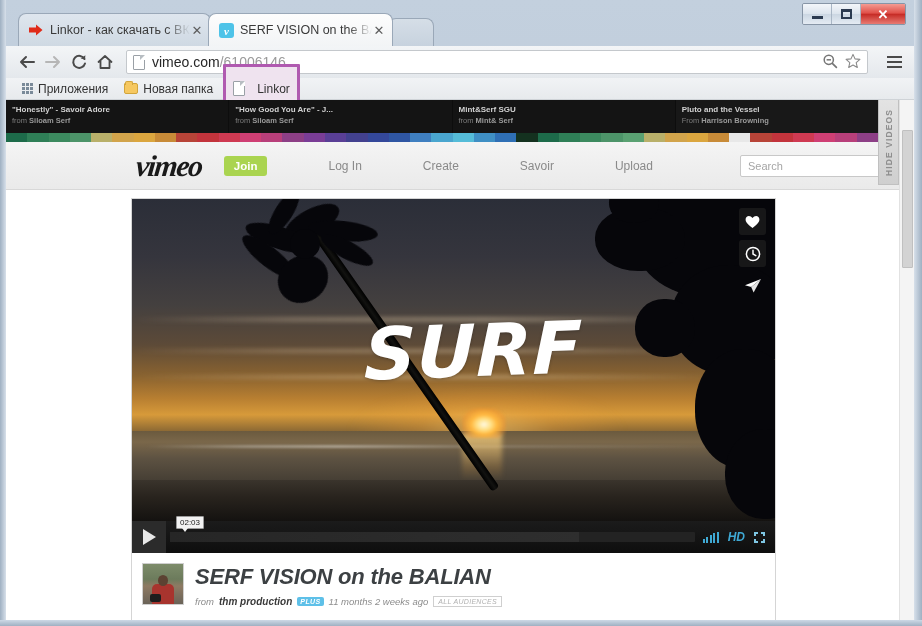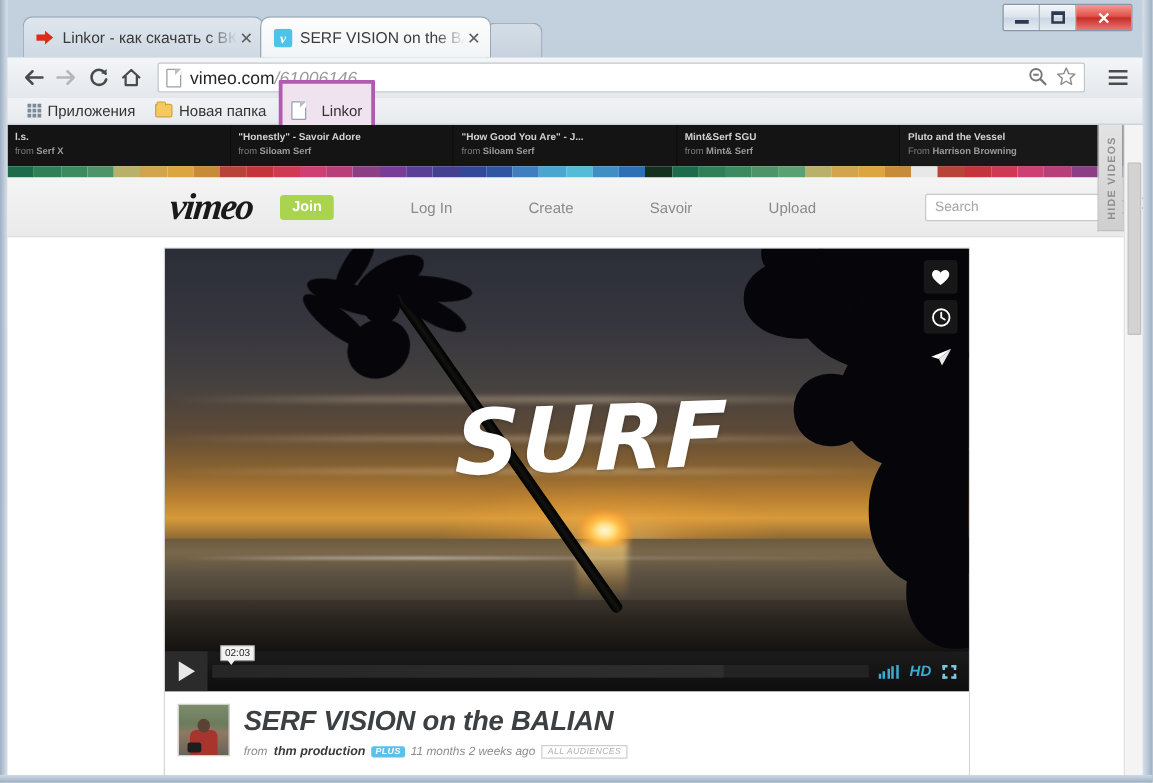--- a/index.html
+++ b/index.html
@@ -94,21 +94,21 @@
     flex:1 1 auto; height:24px; margin:0 8px;
     background:#fff; border:1px solid #c4c8cc; border-radius:2px;
     display:flex; align-items:center; padding:0 6px;
     font-size:14px; color:#9a9a9a;
   }
   .page-icon { width:12px; height:15px; background:#fff; border:1px solid #9aa0a6;
     border-radius:1px; margin-right:7px; position:relative; flex:0 0 12px;}
   .page-icon:after{ content:""; position:absolute; right:-1px; top:-1px;
     border-width:0 0 5px 5px; border-style:solid; border-color:transparent transparent #fff #b7bdc2;}
   #url-host { color:#262626; }
-  #url-path { color:#9a9a9a;font-style:italic; }
+  #url-path { color:#9a9a9a; }
   .omni-right { margin-left:auto; display:flex; align-items:center; gap:7px; padding-left:6px;}
   #menu-btn { width:24px; height:24px; display:flex; flex-direction:column;
     align-items:center; justify-content:center; gap:3px; margin-left:6px;}
   #menu-btn i { display:block; width:15px; height:2px; background:#4a4a4a;}
 
   
   #bookmarkbar {
     position:absolute; left:6px; top:78px; width:908px; height:22px;
     background:linear-gradient(180deg,#f1f3f5,#e7eaed);
     border-bottom:1px solid #cfd3d7;
@@ -424,24 +424,20 @@
     </div>
     <div class="bm" id="bm-linkor">
       <span class="page-icon"></span>
       <span>Linkor</span>
     </div>
   </div>
 
   <div id="viewport">
 
     <div id="videostrip">
-        <div class="vs-cell">
-          <div class="vs-title">l.s.</div>
-          <div class="vs-from">from <b>Serf X</b></div>
-        </div>
         <div class="vs-cell">
           <div class="vs-title">"Honestly" - Savoir Adore</div>
           <div class="vs-from">from <b>Siloam Serf</b></div>
         </div>
         <div class="vs-cell">
           <div class="vs-title">"How Good You Are" - J...</div>
           <div class="vs-from">from <b>Siloam Serf</b></div>
         </div>
         <div class="vs-cell">
           <div class="vs-title">Mint&amp;Serf SGU</div>

